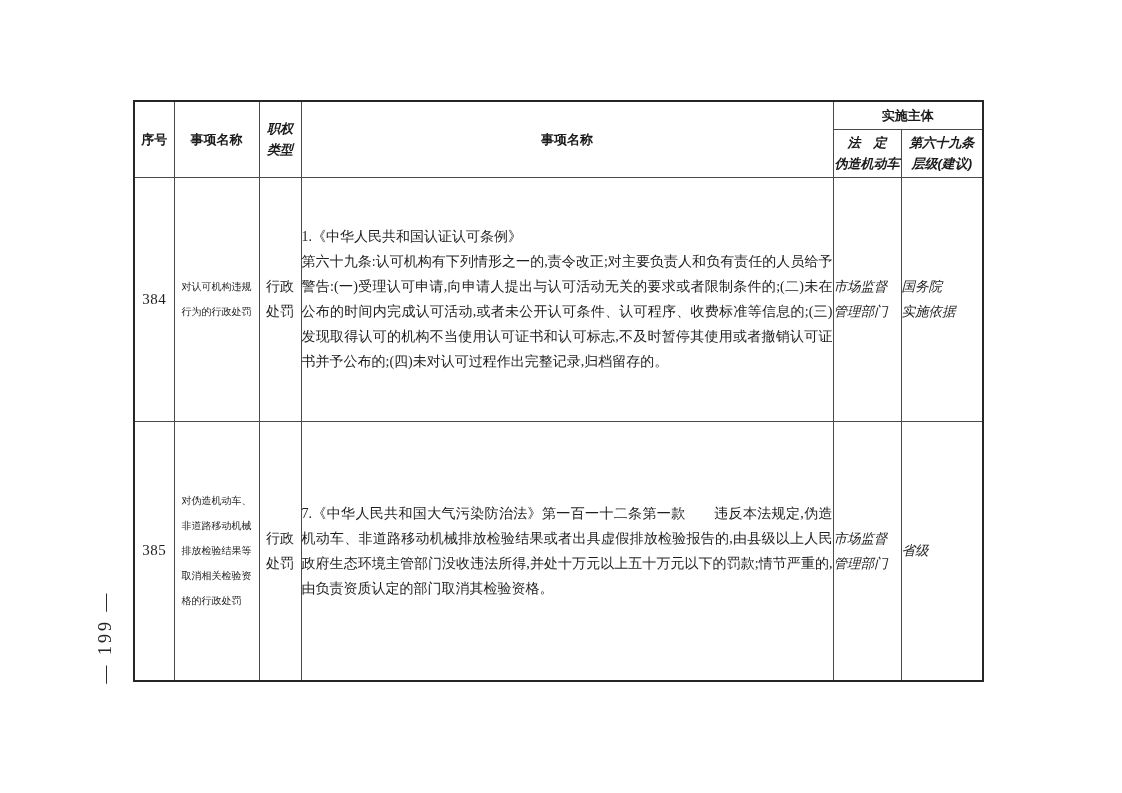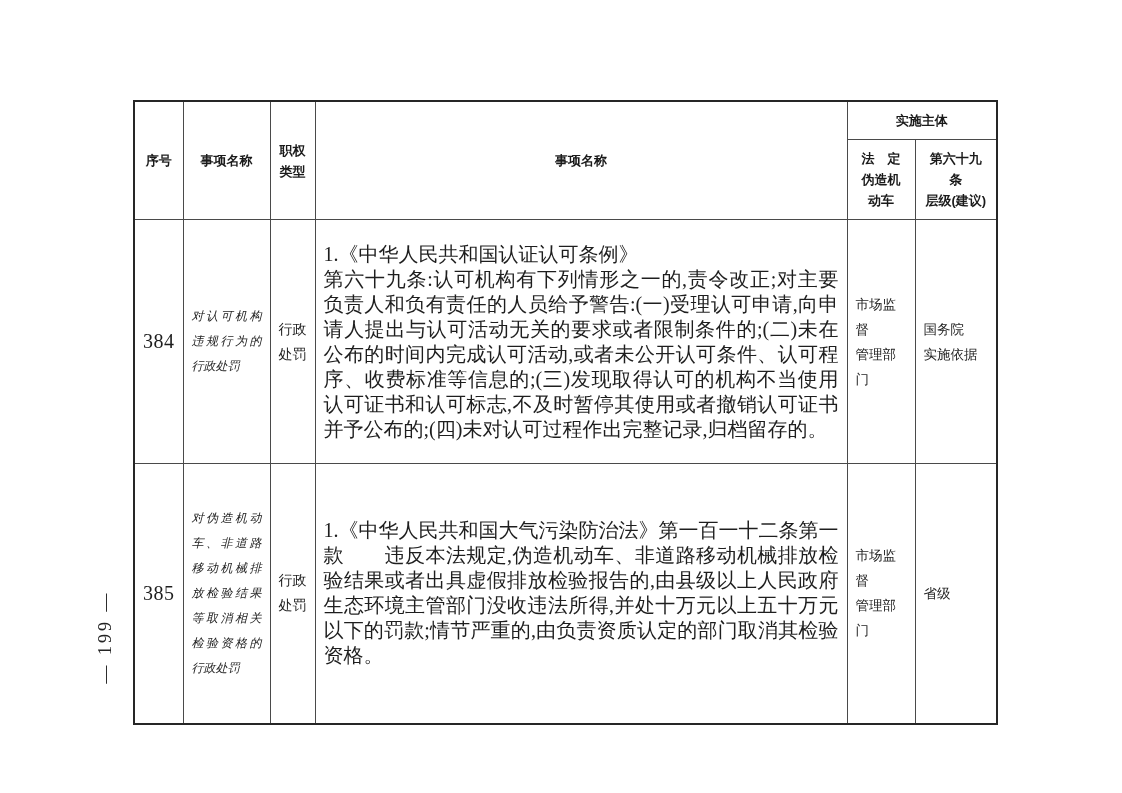--- a/index.html
+++ b/index.html
@@ -30,57 +30,57 @@
   table.grid {
     position: absolute;
     left: 133px;
     top: 100px;
     border-collapse: collapse;
     table-layout: fixed;
     border: 2px solid #262626;
   }
   table.grid th, table.grid td {
     border: 1px solid #4a4a4a;
-    padding: 8px;
+    padding: 0;
     vertical-align: middle;
   }
   table.grid th {
     font-family: "Liberation Sans", "DejaVu Sans", sans-serif;
     font-weight: 600;
     font-size: 13px;
     text-align: center;
     line-height: 21px;
     color: #1a1a1a;
   }
   tr.hr1 { height: 28px; }
   tr.hr2 { height: 48px; }
   tr.r1  { height: 244px; }
   tr.r2  { height: 260px; }
-  .pre { white-space: pre-line; }
+  .pre { white-space: pre-line; font-style: italic; }
   td.serial {
-    text-align: left;
-    font-size: 20px;
+    text-align: center;
+    font-size: 15px;
     letter-spacing: 0.5px;
   }
-  td.item { font-size: 12px; font-style: italic; }
+  td.item { font-size: 10px; }
   .item-inner {
     width: 70px;
     margin: 0 auto;
     text-align: justify;
     line-height: 25px;
   }
   td.auth { font-size: 14px; }
   .auth-inner {
     width: 28px;
     margin: 13px auto;
     line-height: 25px;
   }
   td.basis {
     padding: 0 8px 0 10px;
-    font-size: 20px;
+    font-size: 14px;
     margin-top: 24px;
   }
   td.basis p {
     margin: 0;
     line-height: 25px;
     text-align: justify;
   }
   td.subject, td.level {
     text-align: left;
     font-size: 13.5px;
@@ -137,20 +137,20 @@
     </tr>
     <tr class="r2">
       <td class="serial">385</td>
       <td class="item">
         <div class="item-inner">对伪造机动车、非道路移动机械排放检验结果等取消相关检验资格的行政处罚</div>
       </td>
       <td class="auth">
         <div class="auth-inner">行政处罚</div>
       </td>
       <td class="basis">
-        <p>1.《中华人民共和国大气污染防治法》第一百一十二条第一款　　违反本法规定,伪造机动车、非道路移动机械排放检验结果或者出具虚假排放检验报告的,由县级以上人民政府生态环境主管部门没收违法所得,并处十万元以上五十万元以下的罚款;情节严重的,由负责资质认定的部门取消其检验资格。</p>
+        <p>7.《中华人民共和国大气污染防治法》第一百一十二条第一款　　违反本法规定,伪造机动车、非道路移动机械排放检验结果或者出具虚假排放检验报告的,由县级以上人民政府生态环境主管部门没收违法所得,并处十万元以上五十万元以下的罚款;情节严重的,由负责资质认定的部门取消其检验资格。</p>
       </td>
       <td class="subject pre">市场监督
 管理部门</td>
       <td class="level pre">省级</td>
     </tr>
   </tbody>
 </table>
 
 </body></html>

